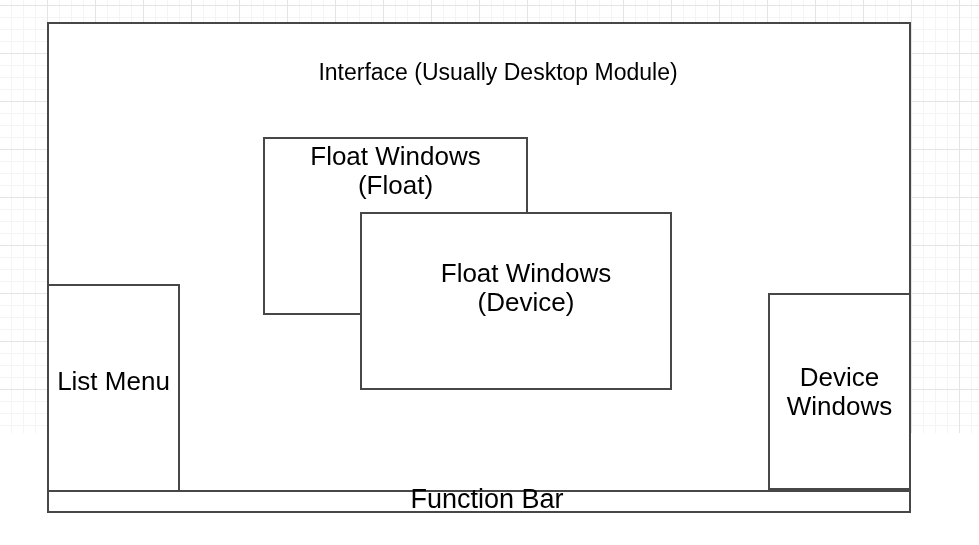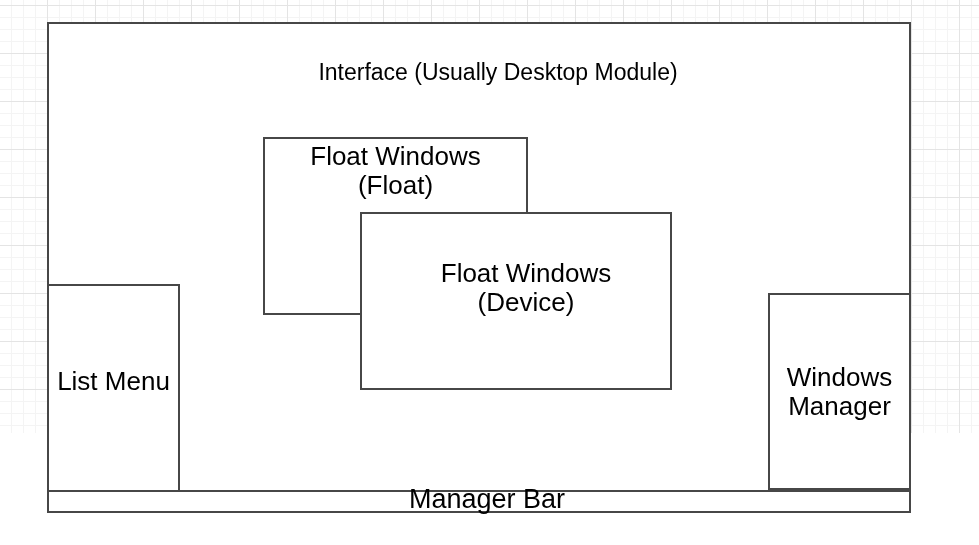--- a/index.html
+++ b/index.html
@@ -80,22 +80,22 @@
       <span class="line">(Device)</span>
     </div>
   </div>
 
   <div class="shape list-menu-box">
     <span class="label">List Menu</span>
   </div>
 
   <div class="shape device-box">
     <div class="label">
+      <span class="line">Device</span>
       <span class="line">Windows</span>
-      <span class="line">Manager</span>
     </div>
   </div>
 
   <div class="shape function-bar">
-    <span class="label">Manager Bar</span>
+    <span class="label">Function Bar</span>
   </div>
 
 </div>
 
 </body></html>

